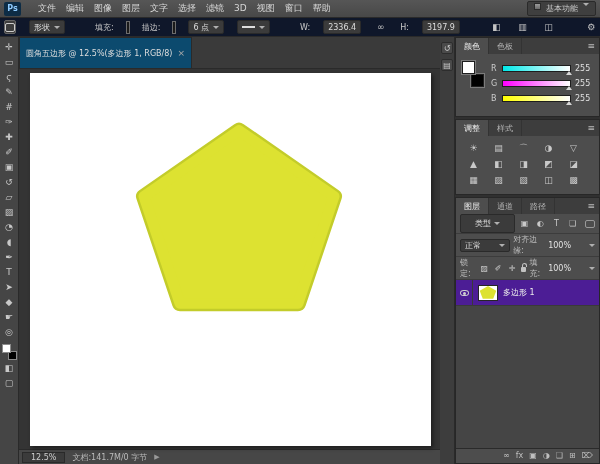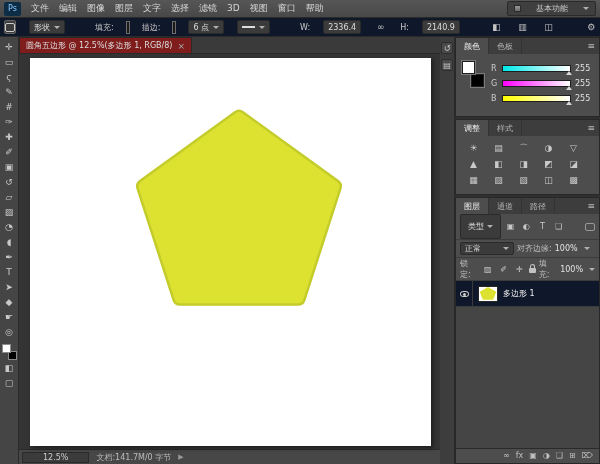--- a/index.html
+++ b/index.html
@@ -2,24 +2,24 @@
 <html><head>
 <meta charset="utf-8">
 <style>
   *{margin:0;padding:0;box-sizing:border-box}
   html,body{width:600px;height:464px;overflow:hidden}
   body{font-family:"DejaVu Sans","Liberation Sans",sans-serif;font-size:9px;color:#d6d6d6;background:#3a3a3a}
   .app{display:flex;flex-direction:column;width:600px;height:464px}
 
   
   .menubar{flex:0 0 18px;background:linear-gradient(#565656,#484848);border-bottom:1px solid #2a2a2a;display:flex;align-items:center;padding:0 4px}
-  .ps-logo{width:17px;height:14px;background:#0d2c45;color:#8ecbff;font-size:8px;font-weight:normal;display:flex;align-items:center;justify-content:center;border-radius:2px;margin-right:5px}
+  .ps-logo{width:17px;height:14px;background:#0d2c45;color:#8ecbff;font-size:8px;font-weight:bold;display:flex;align-items:center;justify-content:center;border-radius:2px;margin-right:12px}
   .menu-item{padding:0 5px;line-height:17px;font-size:9px;cursor:default}
   .spacer{flex:1}
-  .workspace-btn{display:flex;align-items:center;gap:15px;background:#3f3f3f;border:1px solid #2a2a2a;border-radius:2px;padding:1px 6px;font-size:8px;color:#ccc}
+  .workspace-btn{display:flex;gap:5px;background:#3f3f3f;border:1px solid #2a2a2a;border-radius:2px;padding:1px 6px;font-size:8px;color:#ccc}
   .ws-icon{width:7px;height:7px;background:linear-gradient(#9a9a9a,#6a6a6a);border:1px solid #2a2a2a}
 
   
   .optionsbar{flex:0 0 19px;background:#0f172a;border-bottom:1px solid #2a2a2a;display:flex;align-items:center;gap:13px;padding:0 4px;font-size:8px;color:#c9c9c9;white-space:nowrap}
   .opt-sep{width:1px;height:13px;background:#333;box-shadow:1px 0 0 #5a5a5a;margin:0 2px}
   .tool-badge{width:16px;height:14px;border:1px solid #666;border-radius:2px;display:flex;align-items:center;justify-content:center;background:#3d3d3d}
   .tool-badge::before{content:"";width:8px;height:7px;border:1px solid #ccc;border-radius:2px}
   .select,.field{background:#3b3b3b;border:1px solid #2a2a2a;border-radius:2px;height:14px;display:flex;align-items:center;gap:4px;padding:0 4px;color:#ddd}
   .caret{width:0;height:0;border-left:3px solid transparent;border-right:3px solid transparent;border-top:3px solid #b0b0b0}
   .swatch{width:15px;height:11px;border:1px solid #1a1a1a;box-shadow:0 0 0 1px #6d6d6d}
@@ -33,27 +33,27 @@
   
   .toolbar{width:19px;background:#454545;border-right:1px solid #2a2a2a;display:flex;flex-direction:column;align-items:center;padding-top:2px}
   .tool{width:18px;height:15px;display:flex;align-items:center;justify-content:center;font-size:9px;color:#c8c8c8}
   .fgbg{position:relative;width:15px;height:16px;margin-top:5px}
   .bg-swatch{position:absolute;right:0;bottom:0;width:9px;height:9px;border:1px solid #8a8a8a}
   .fg-swatch{position:absolute;left:0;top:0;width:9px;height:9px;border:1px solid #8a8a8a}
 
   
   .workarea{flex:1;display:flex;flex-direction:column;min-width:0}
   .tabbar{flex:0 0 17px;background:#3a3a3a;border-bottom:1px solid #2a2a2a;display:flex;align-items:flex-end}
-  .doc-tab{background:#7f1d1d;border:1px solid #2a2a2a;border-bottom:none;height:16px;display:flex;align-items:center;gap:5px;padding:0 6px;font-size:8px;color:#ddd;white-space:nowrap;overflow:hidden}
+  .doc-tab{background:#0c4a6e;border:1px solid #2a2a2a;border-bottom:none;height:16px;display:flex;align-items:center;gap:5px;padding:15px 6px;font-size:8px;color:#ddd;white-space:nowrap;overflow:hidden}
   .tab-close{color:#aaa;font-size:9px}
   .canvas-area{flex:1;background:#343434;position:relative;min-height:0}
   .canvas{position:absolute;left:11px;top:4px;right:9px;bottom:3px;background:#fff;box-shadow:2px 2px 4px rgba(0,0,0,.45)}
   .canvas svg{width:100%;height:100%;display:block}
   .statusbar{flex:0 0 15px;background:#474747;border-top:1px solid #2a2a2a;display:flex;align-items:center;gap:7px;padding:0 3px;font-size:8px;color:#bbb}
-  .zoom-field{background:#3b3b3b;border:1px solid #2a2a2a;padding:0 20px;height:11px;display:flex;align-items:center;color:#ccc}
+  .zoom-field{background:#3b3b3b;border:1px solid #2a2a2a;padding:0 8px;height:11px;display:flex;align-items:center;color:#ccc}
   .status-arrow{color:#999;font-size:7px}
 
   
   .dockstrip{width:15px;background:#3d3d3d;border-right:1px solid #2a2a2a;display:flex;flex-direction:column;align-items:center;padding-top:5px;gap:5px}
   .dock-btn{width:12px;height:12px;background:#4a4a4a;border:1px solid #2d2d2d;border-radius:2px;color:#ccc;font-size:8px;display:flex;align-items:center;justify-content:center}
 
   
   .rightpanel{width:145px;display:flex;flex-direction:column;gap:2px;background:#303030}
   .panel{background:#4d4d4d;border:1px solid #272727;display:flex;flex-direction:column}
   .panel-tabs{flex:0 0 16px;background:#3d3d3d;display:flex;align-items:stretch;font-size:8px}
@@ -76,31 +76,31 @@
   .sthumb{position:absolute;right:-2px;top:100%;width:0;height:0;border-left:3px solid transparent;border-right:3px solid transparent;border-bottom:4px solid #d8d8d8}
   .ch-val{width:18px;text-align:left;font-size:8px;color:#e0e0e0}
 
   
   .adj-grid{display:flex;flex-wrap:wrap;padding:4px 5px 6px}
   .adj-icon{width:25px;height:16px;display:flex;align-items:center;justify-content:center;color:#c9c9c9;font-size:9px}
 
   
   .panel.layers{flex:1;min-height:0}
   .lrow{flex:0 0 18px;display:flex;align-items:center;gap:3px;padding:0 4px;border-bottom:1px solid #3c3c3c;font-size:8px}
-  .select.small{height:25px;padding:0 7px;gap:3px}
+  .select.small{height:19px;padding:0 14px;gap:3px}
   .select.blend{width:54px;height:13px;justify-content:space-between}
   .dim{color:#bdbdbd;font-size:8px}
-  .opacity-field{display:flex;align-items:center;gap:6px;color:#e2e2e2}
+  .opacity-field{display:flex;align-items:center;gap:18px;color:#e2e2e2}
   .lf-icon{width:13px;text-align:center;color:#c8c8c8;font-size:8px}
   .lf-toggle{width:10px;height:8px;border:1px solid #999;border-radius:2px;margin-left:auto}
   .css-lock{display:inline-block;width:7px;height:5px;background:#c2c2c2;border-radius:1px;position:relative;margin-top:3px}
   .css-lock::before{content:"";position:absolute;top:-4px;left:1px;width:3px;height:3px;border:1px solid #c2c2c2;border-bottom:none;border-radius:3px 3px 0 0}
   .layers-list{flex:1;background:#454545;min-height:0;overflow:hidden}
   .layer-row{height:26px;display:flex;align-items:center;border-bottom:1px solid #3a3a3a;background:#4a4a4a}
-  .layer-row.selected{background:#0f172a}
+  .layer-row.selected{background:#4c1d95}
   .eye-cell{width:17px;height:100%;display:flex;align-items:center;justify-content:center;border-right:1px solid #3a3a3a}
   .eye{display:inline-block;width:9px;height:6px;border:1px solid #d0d0d0;border-radius:50%/60%;position:relative}
   .eye::after{content:"";position:absolute;left:2px;top:1px;width:3px;height:3px;border-radius:50%;background:#d0d0d0}
   .lthumb{width:20px;height:16px;background:#fff;border:1px solid #262626;margin:0 5px;position:relative;overflow:hidden;flex:0 0 20px}
   .lthumb-shape{position:absolute;inset:0;clip-path:polygon(50% 4%,96% 38%,79% 95%,21% 95%,4% 38%)}
   .lname{font-size:8px;color:#ececec;white-space:nowrap}
   .layer-row .css-lock{margin-left:auto;margin-right:7px}
   .layers-bottom{flex:0 0 15px;border-top:1px solid #2a2a2a;display:flex;align-items:center;justify-content:flex-end;gap:6px;padding:0 6px;background:#4d4d4d}
   .lb-icon{color:#bfbfbf;font-size:8px;line-height:1}
 </style>
@@ -150,21 +150,21 @@
       <span class="caret"></span>
     </div>
     <div class="opt-sep"></div>
     <span>W:</span>
     <div class="field">
       <span>2336.4</span>
     </div>
     <span class="icon-btn">∞</span>
     <span>H:</span>
     <div class="field">
-      <span>2140.9</span>
+      <span>3197.9</span>
     </div>
     <div class="opt-sep"></div>
     <span class="icon-btn">◧</span>
     <span class="icon-btn">▥</span>
     <span class="icon-btn">◫</span>
     <div class="opt-sep"></div>
     <span class="icon-btn">⚙</span>
     <div class="field">
       <span>5</span>
     </div>

